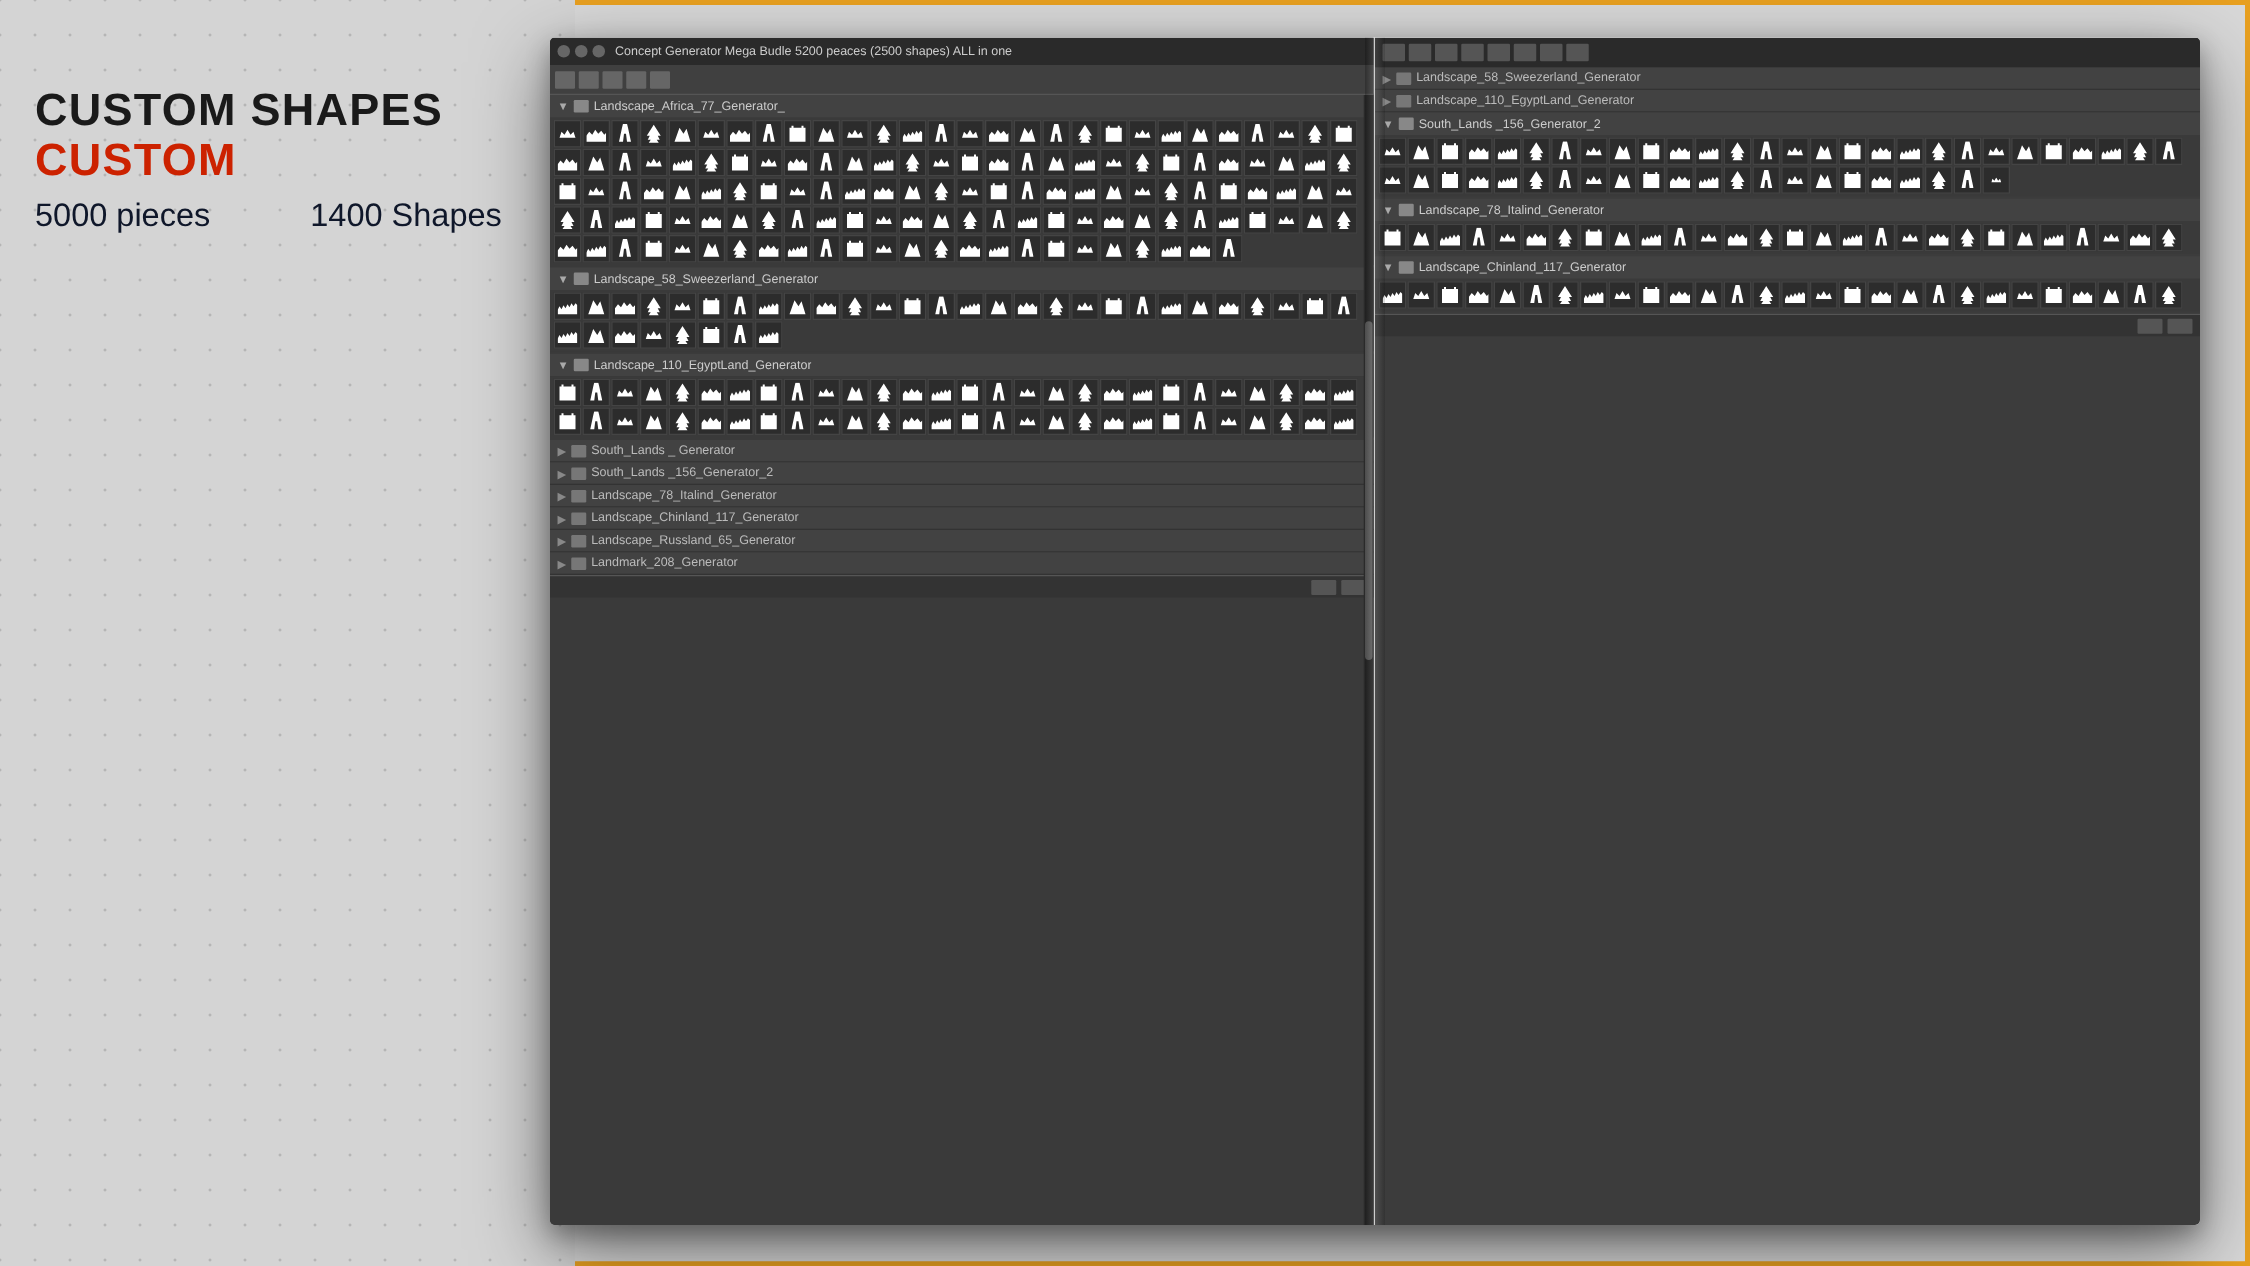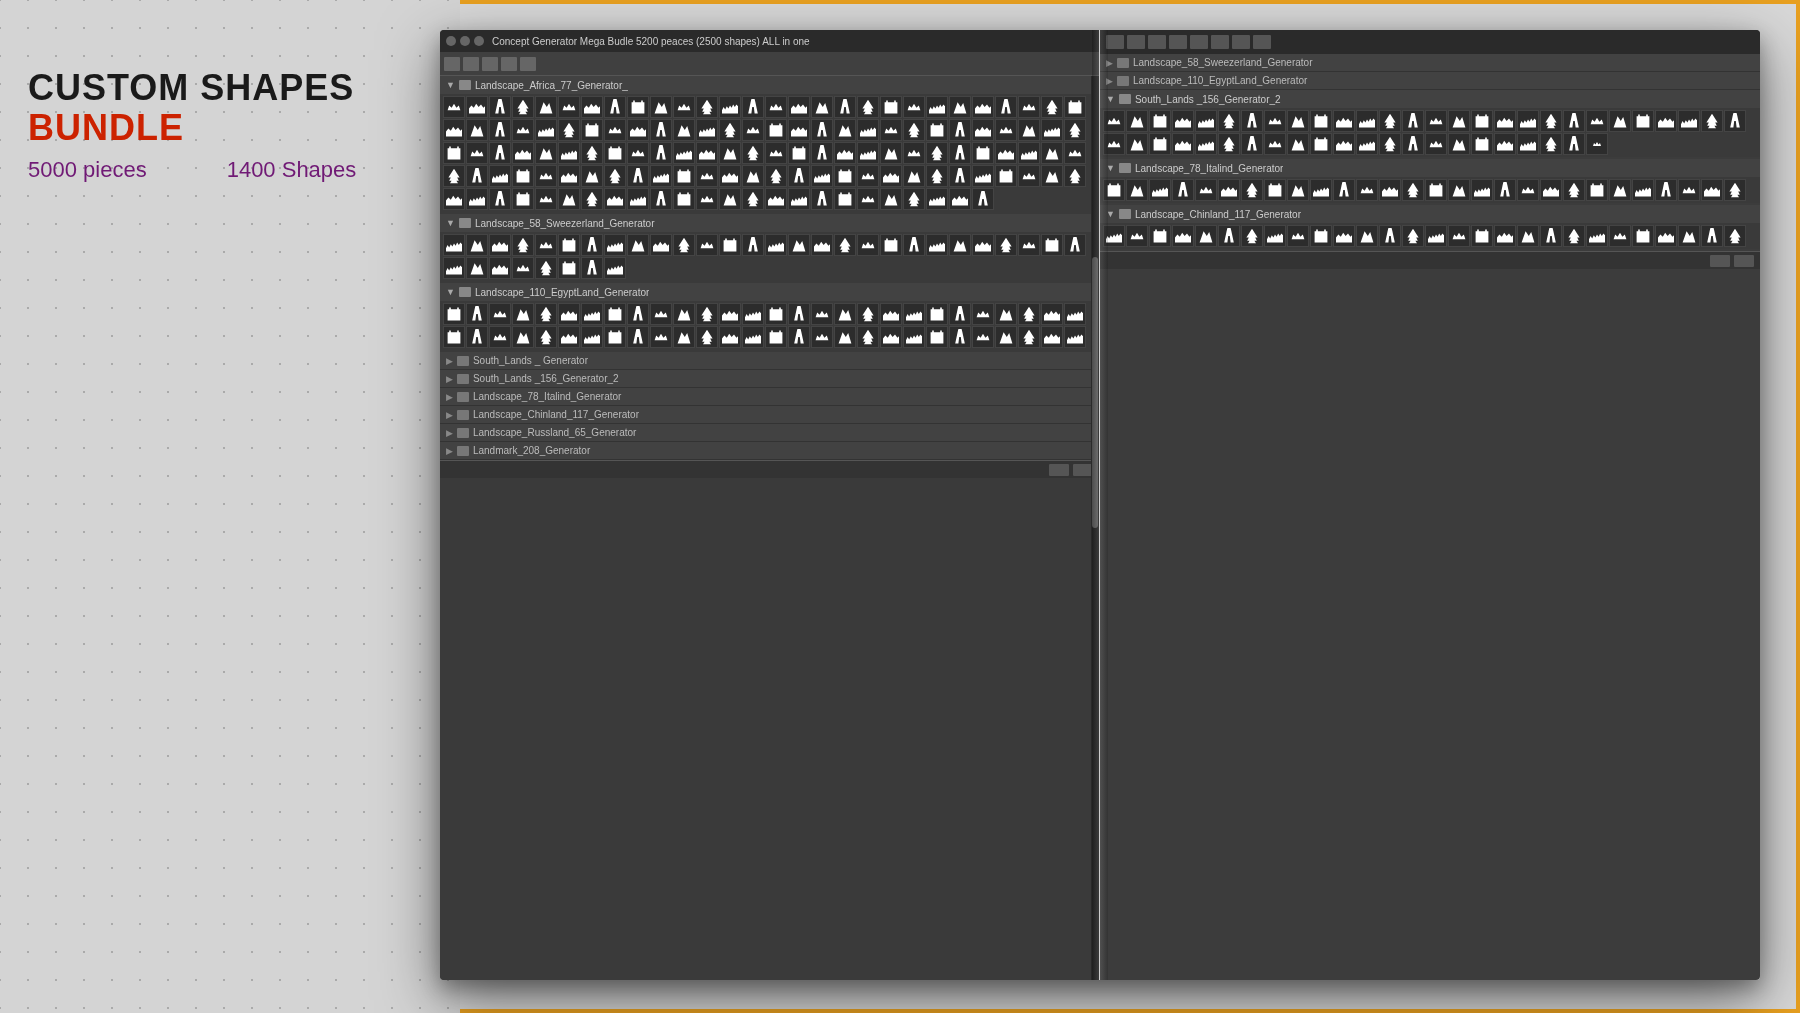--- a/index.html
+++ b/index.html
@@ -53,22 +53,22 @@
       line-height: 1.1;
     }
 
     .subtitle-row {
       display: flex;
       gap: 80px;
       margin-top: 10px;
     }
 
     .subtitle-item {
-      font-size: 22px;
-      color: #701a75;
+      font-size: 26px;
+      color: #0f172a;
       font-weight: 400;
     }
 
     .author-line {
       font-size: 16px;
       color: #555;
       margin-top: 14px;
       font-weight: 400;
     }
 
@@ -355,21 +355,21 @@
       border-radius: 3px;
     }
   </style>
 </head>
 <body>
 
 <div class="left-panel"></div>
 
 <div class="title-block">
   <div class="title-line1">
-    CUSTOM SHAPES <span class="bundle-red">BUNDLE</span>
+    CUSTOM SHAPES <span class="bundle-red">CUSTOM</span>
   </div>
   <div class="subtitle-row">
     <span class="subtitle-item">5000 pieces</span>
     <span class="subtitle-item">1400 Shapes</span>
   </div>
 </div>
 
 <div class="book-container">
   <div class="book-outer">
 

